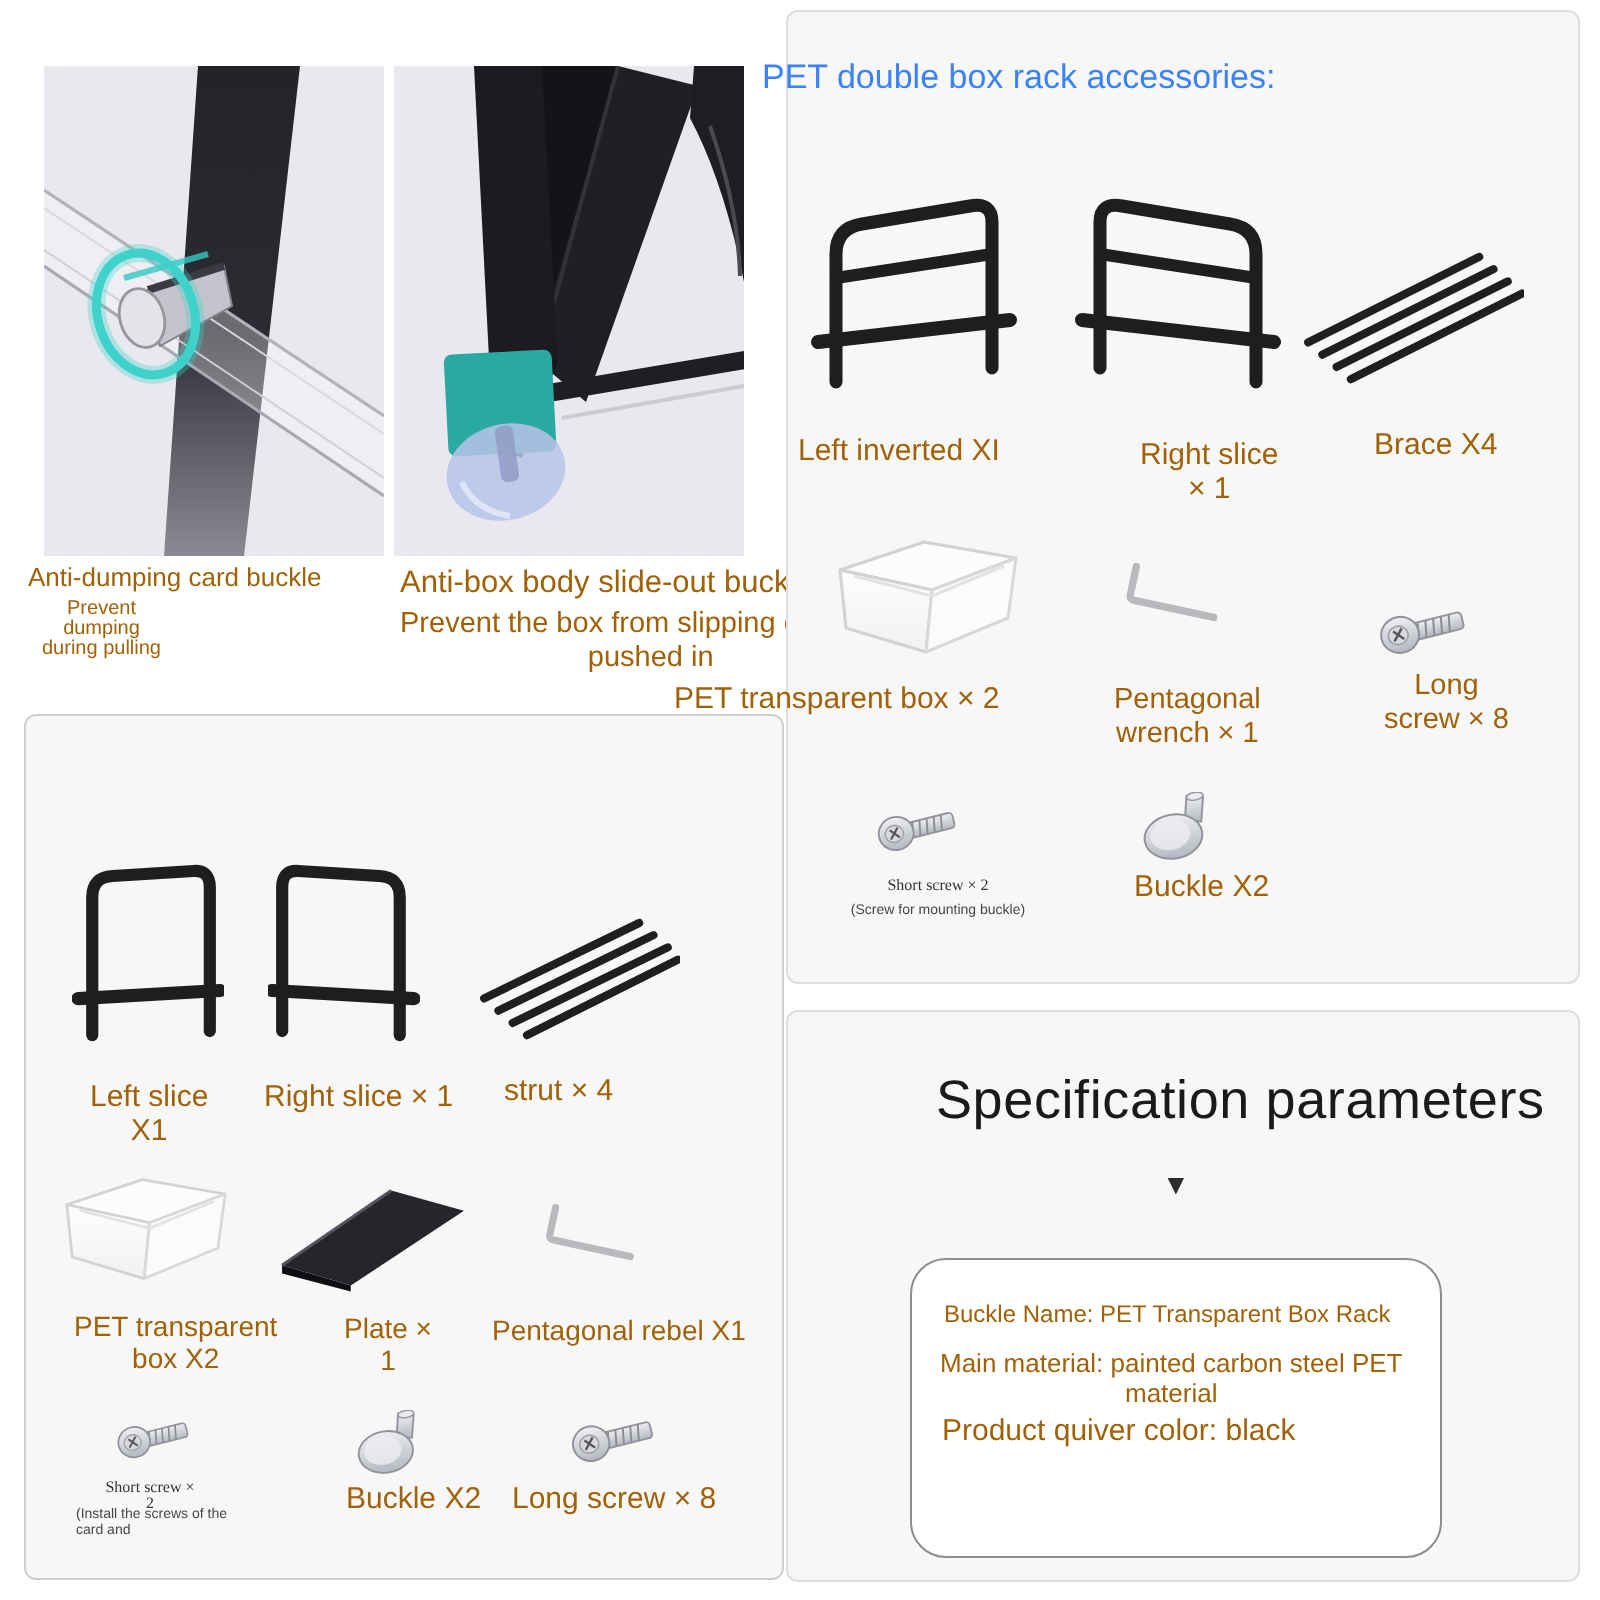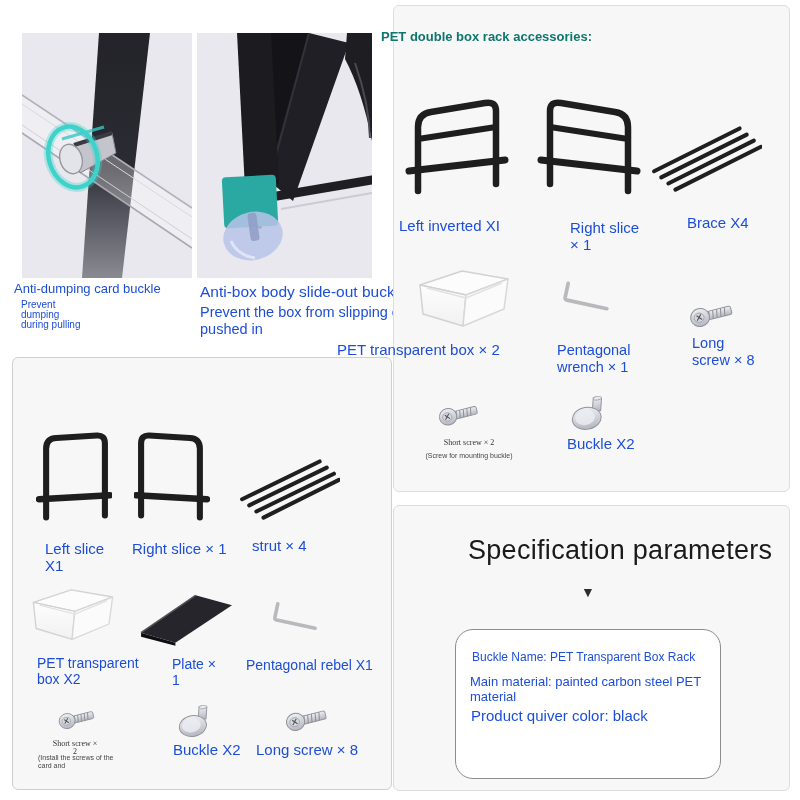--- a/index.html
+++ b/index.html
@@ -1,22 +1,22 @@
 <!DOCTYPE html>
 <html><head>
 <meta charset="utf-8">
 <style>
   html,body{margin:0;padding:0;background:#fff;}
   #canvas{position:relative;width:800px;height:800px;background:#ffffff;overflow:hidden;
           font-family:"Liberation Sans",sans-serif;color:#1d1d1d;}
   .abs{position:absolute;}
   .panel{position:absolute;background:#f7f7f7;border:1px solid #dedede;border-radius:6px;box-sizing:border-box;}
   .panel.dark-border{border-color:#cfcfcf;}
-  .lbl{position:absolute;white-space:pre-line;line-height:1.16;color:#1d4ed8;}
-  .title{position:absolute;font-size:13px;color:#0f766e;font-weight:bold;}
+  .lbl{position:absolute;white-space:pre-line;line-height:1.16;color:#a16207;text-align:center;}
+  .title{position:absolute;font-size:17px;color:#3b82f6;}
   .tiny{position:absolute;font-size:8px;color:#333;text-align:center;line-height:1.05;white-space:pre-line;font-family:Liberation Serif, serif;}
   .note{position:absolute;font-size:7px;color:#474747;line-height:1.15;}
   .spec-title{position:absolute;font-size:27px;color:#1a1a1a;letter-spacing:.3px;}
   .spec-arrow{position:absolute;font-size:14px;color:#2d2d2d;}
   .spec-box{position:absolute;background:#ffffff;border:1px solid #8d8d8d;border-radius:18px;box-sizing:border-box;}
   .photo{position:absolute;overflow:hidden;}
   svg{display:block;}
 </style>
 </head>
 <body>

